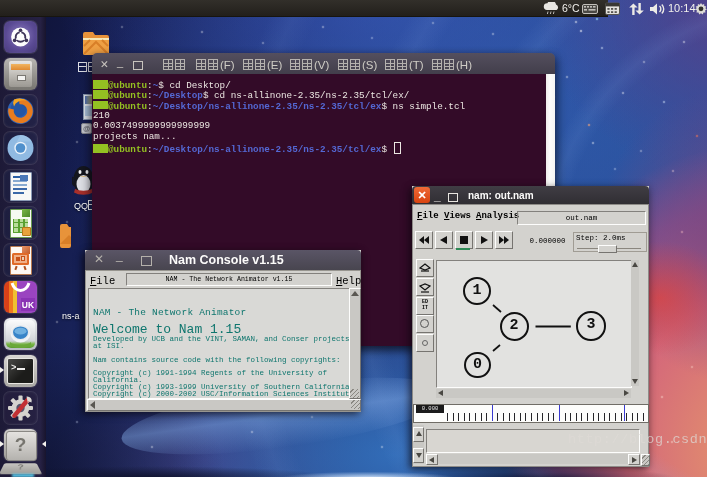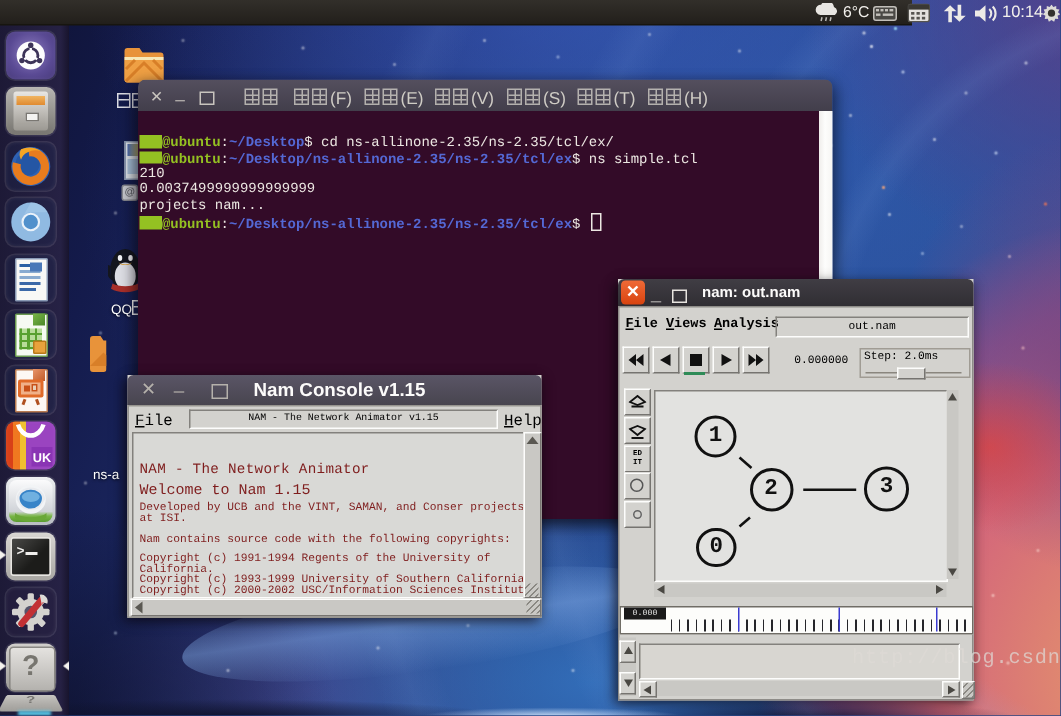--- a/index.html
+++ b/index.html
@@ -67,21 +67,21 @@
 #termbar .m{position:absolute;top:6px;font-size:11.5px;color:#cfccc5;}
 
 .tk{background:#d3d2ce;box-shadow:-3px 3px 7px rgba(12,6,14,.5), 0 2px 8px rgba(0,0,0,.35);}
 .sunk{border-top:1px solid #83817d;border-left:1px solid #83817d;border-bottom:1px solid #fdfdfc;border-right:1px solid #fdfdfc;}
 .rais{border-bottom:1px solid #767470;border-right:1px solid #767470;border-top:1px solid #fdfdfc;border-left:1px solid #fdfdfc;background:#d3d2ce;}
 .mono{font-family:"Liberation Mono",monospace;}
 
 #console{left:85px;top:250px;width:276px;height:161px;}
 #consbar{position:absolute;left:0;top:0;width:276px;height:20px;background:linear-gradient(#5a5566,#48454f);border-radius:4px 4px 0 0;}
 #consbody{position:absolute;left:0;top:20px;width:274px;height:140px;background:#d3d2ce;border:1px solid #97958f;}
-#constext{position:absolute;left:2px;top:17px;width:260px;height:109px;background:#d9d9d6;color:#7f1d1d;overflow:hidden;}
+#constext{position:absolute;left:2px;top:17px;width:260px;height:109px;background:#d9d9d6;color:#0f766e;overflow:hidden;}
 #constext div{position:absolute;white-space:pre;}
 
 #nam{left:412px;top:186px;width:237px;height:280px;}
 #nambar{position:absolute;left:0;top:0;width:237px;height:18px;background:linear-gradient(#403d44,#302e33);border-radius:4px 4px 0 0;}
 #nambody{position:absolute;left:0;top:18px;width:235px;height:261px;background:#d3d2ce;border:1px solid #8e8c88;}
 .nbtn{position:absolute;width:16px;height:16px;}
 .nbtn svg{position:absolute;left:2px;top:3px;}
 #namcanvas{position:absolute;left:23px;top:55px;width:194px;height:126px;background:#e2e2e0;}
 .node{position:absolute;border:2px solid #111;border-radius:50%;background:#e2e2e0;text-align:center;font-family:"Liberation Mono",monospace;font-weight:600;color:#111;}
 
@@ -135,20 +135,21 @@
   <span class="m" style="left:41px;top:8px;font-size:9px;"><span style="display:inline-block;width:8px;height:6.5px;border:1.2px solid #c8c4be;"></span></span>
   <span class="m" style="left:71px;"><span class="cj"></span><span class="cj"></span></span>
   <span class="m" style="left:104px;"><span class="cj"></span><span class="cj"></span>(F)</span>
   <span class="m" style="left:151px;"><span class="cj"></span><span class="cj"></span>(E)</span>
   <span class="m" style="left:198px;"><span class="cj"></span><span class="cj"></span>(V)</span>
   <span class="m" style="left:246px;"><span class="cj"></span><span class="cj"></span>(S)</span>
   <span class="m" style="left:293px;"><span class="cj"></span><span class="cj"></span>(T)</span>
   <span class="m" style="left:340px;"><span class="cj"></span><span class="cj"></span>(H)</span>
  </div>
  <div id="termbody">
+  <div class="tline" style="top:6px;"><span class="blk"></span><span class="tg">@ubuntu</span>:<span class="tb">~</span>$ cd Desktop/</div>
   <div class="tline" style="top:16.3px;"><span class="blk"></span><span class="tg">@ubuntu</span>:<span class="tb">~/Desktop</span>$ cd ns-allinone-2.35/ns-2.35/tcl/ex/</div>
   <div class="tline" style="top:26.6px;"><span class="blk"></span><span class="tg">@ubuntu</span>:<span class="tb">~/Desktop/ns-allinone-2.35/ns-2.35/tcl/ex</span>$ ns simple.tcl</div>
   <div class="tline" style="top:36.9px;">210</div>
   <div class="tline" style="top:47.2px;">0.0037499999999999999</div>
   <div class="tline" style="top:57.5px;">projects nam...</div>
   <div class="tline" style="top:67.8px;"><span class="blk"></span><span class="tg">@ubuntu</span>:<span class="tb">~/Desktop/ns-allinone-2.35/ns-2.35/tcl/ex</span>$ <span class="cur"></span></div>
  </div>
  <div id="termscroll"></div>
 </div>
 <div id="console" class="abs tk">
@@ -159,21 +160,21 @@
   <span style="position:absolute;left:84px;top:3px;font-size:12.5px;font-weight:bold;color:#fcfbfa;">Nam Console v1.15</span>
  </div>
  <div id="consbody">
   <div class="mono" style="position:absolute;left:4px;top:4px;font-size:10.5px;"><span style="text-decoration:underline">F</span>ile</div>
   <div class="sunk" style="position:absolute;left:40px;top:2px;width:204px;height:11px;background:#d3d2ce;text-align:center;">
     <div class="mono" style="font-size:7.2px;line-height:11px;transform:scale(.92);">NAM - The Network Animator v1.15</div>
       </div>
   <div class="mono" style="position:absolute;left:250px;top:4px;font-size:10.5px;"><span style="text-decoration:underline">H</span>elp</div>
   <div id="constext" class="sunk">
    <div class="mono" style="left:4px;top:18px;font-size:9.5px;letter-spacing:.2px;">NAM - The Network Animator</div>
-   <div class="mono" style="left:4px;top:33px;font-size:10px;">Welcome to Nam 1.15</div>
+   <div class="mono" style="left:4px;top:33px;font-size:13px;">Welcome to Nam 1.15</div>
    <div class="mono" style="left:4px;top:46px;font-size:7.5px;">Developed by UCB and the VINT, SAMAN, and Conser projects</div>
    <div class="mono" style="left:4px;top:53px;font-size:7.5px;">at ISI.</div>
    <div class="mono" style="left:4px;top:67px;font-size:7.5px;">Nam contains source code with the following copyrights:</div>
    <div class="mono" style="left:4px;top:80px;font-size:7.5px;text-align:right;">Copyright (c) 1991-1994 Regents of the University of</div>
    <div class="mono" style="left:4px;top:87px;font-size:7.5px;">California.</div>
    <div class="mono" style="left:4px;top:94px;font-size:7.5px;">Copyright (c) 1993-1999 University of Southern California</div>
    <div class="mono" style="left:4px;top:101px;font-size:7.5px;">Copyright (c) 2000-2002 USC/Information Sciences Institute</div>
   </div>
   <div class="rais" style="position:absolute;left:263px;top:17px;width:10px;height:109px;background:#c9c8c4;">
    <div style="position:absolute;left:1px;top:2px;width:0;height:0;border-left:4px solid transparent;border-right:4px solid transparent;border-bottom:5px solid #5a5852;"></div>

